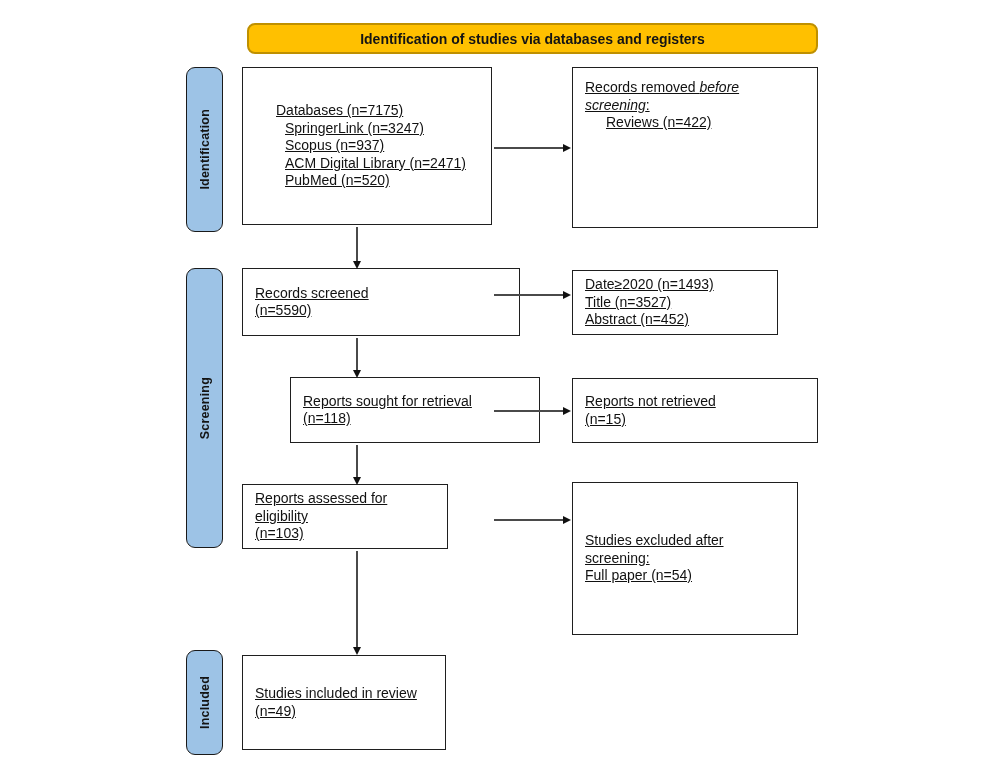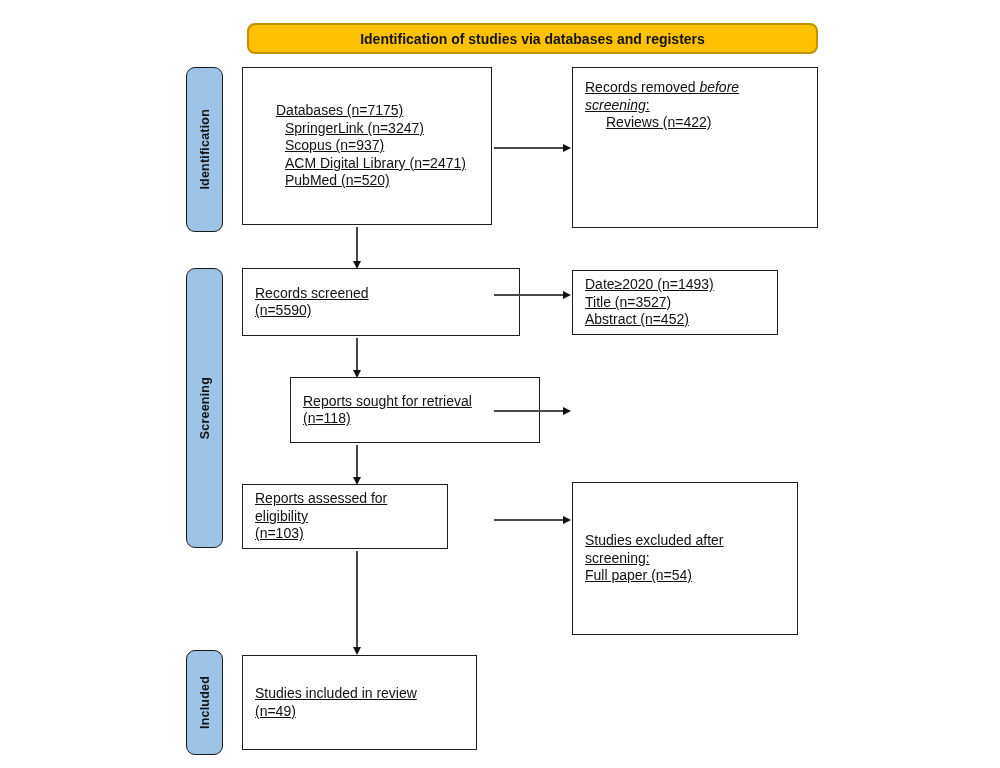--- a/index.html
+++ b/index.html
@@ -79,21 +79,21 @@
   .italic { font-style: italic; }
 
   .box-records-identified   { left: 242px; top: 67px;  width: 250px; height: 158px; }
   .box-records-removed      { left: 572px; top: 67px;  width: 246px; height: 161px; }
   .box-records-screened     { left: 242px; top: 268px; width: 278px; height: 68px; }
   .box-screening-filters    { left: 572px; top: 270px; width: 206px; height: 65px; }
   .box-reports-sought       { left: 242px; top: 377px; width: 250px; height: 66px; margin-left: 48px; }
   .box-reports-not-retrieved{ left: 572px; top: 378px; width: 246px; height: 65px; }
   .box-reports-assessed     { left: 242px; top: 484px; width: 206px; height: 65px; }
   .box-studies-excluded     { left: 572px; top: 482px; width: 226px; height: 153px; }
-  .box-studies-included     { left: 242px; top: 655px; width: 235px; height: 95px; }
+  .box-studies-included     { left: 242px; top: 655px; width: 204px; height: 95px; }
 
   
   .arrow-v {
     position: absolute;
     width: 0;
     border-left: 2px solid #4a4a4a;
   }
   .arrow-v .head-down {
     position: absolute;
     left: -5px; bottom: -8px;
@@ -157,20 +157,24 @@
     <span class="line">Date≥2020 (n=1493)</span>
     <span class="line">Title (n=3527)</span>
     <span class="line">Abstract (n=452)</span>
   </div>
 
   <div class="box box-reports-sought">
     <span class="line">Reports sought for retrieval</span>
     <span class="line">(n=118)</span>
   </div>
 
+  <div class="box box-reports-not-retrieved">
+    <span class="line">Reports not retrieved</span>
+    <span class="line">(n=15)</span>
+  </div>
 
   <div class="box box-reports-assessed">
     <span class="line">Reports assessed for eligibility</span>
     <span class="line">(n=103)</span>
   </div>
 
   <div class="box box-studies-excluded">
     <span class="line">Studies excluded after screening:</span>
     <span class="line">Full paper (n=54)</span>
   </div>

